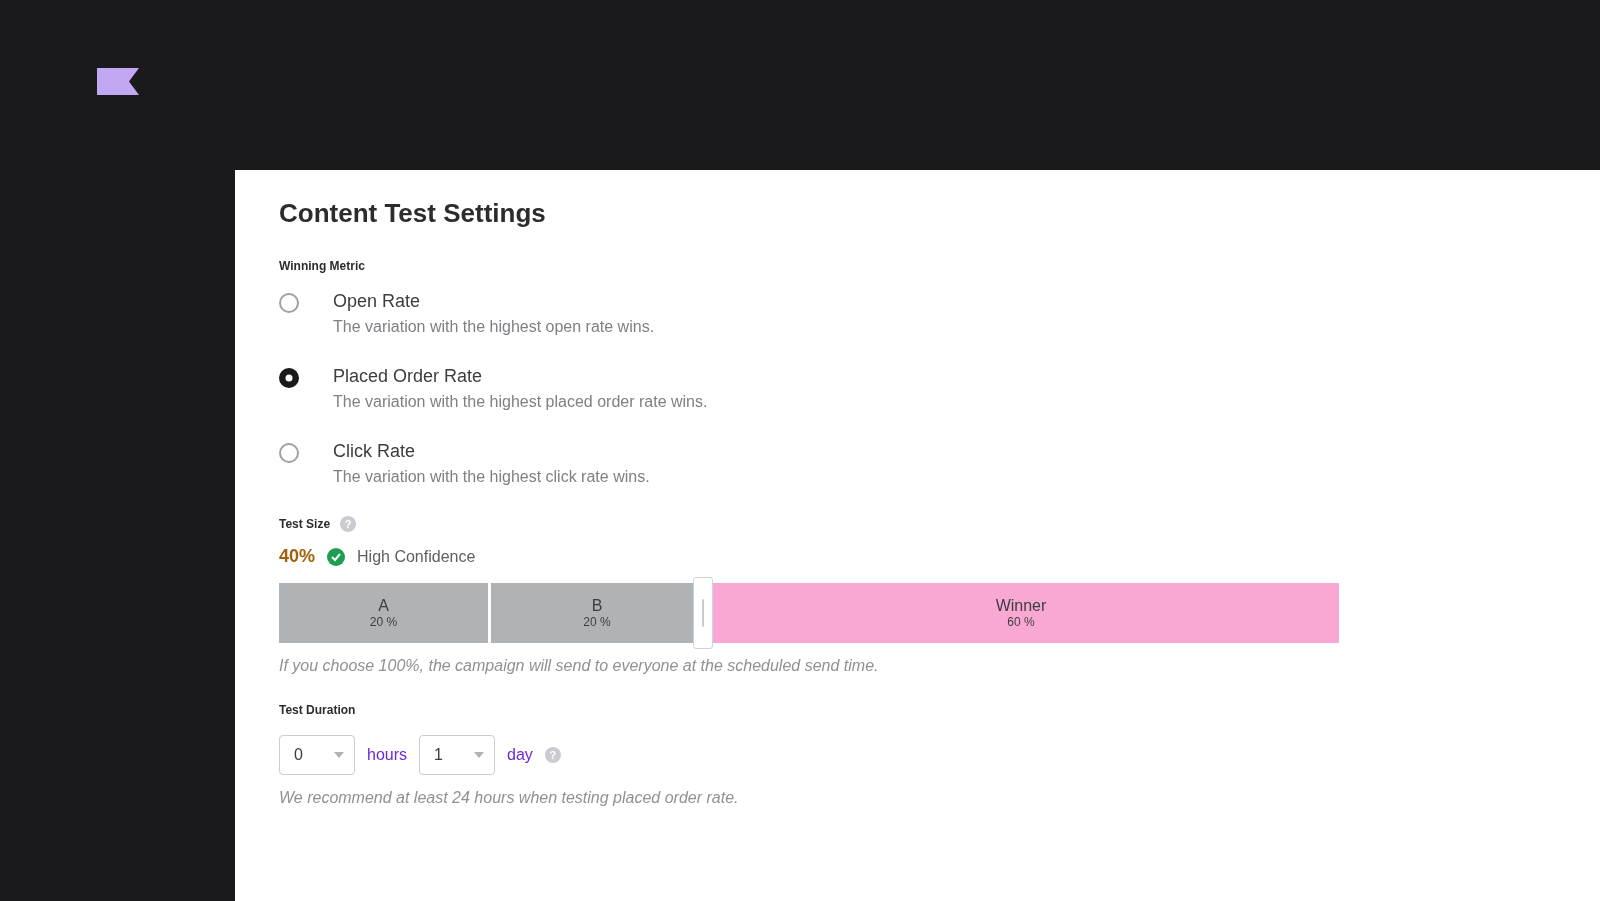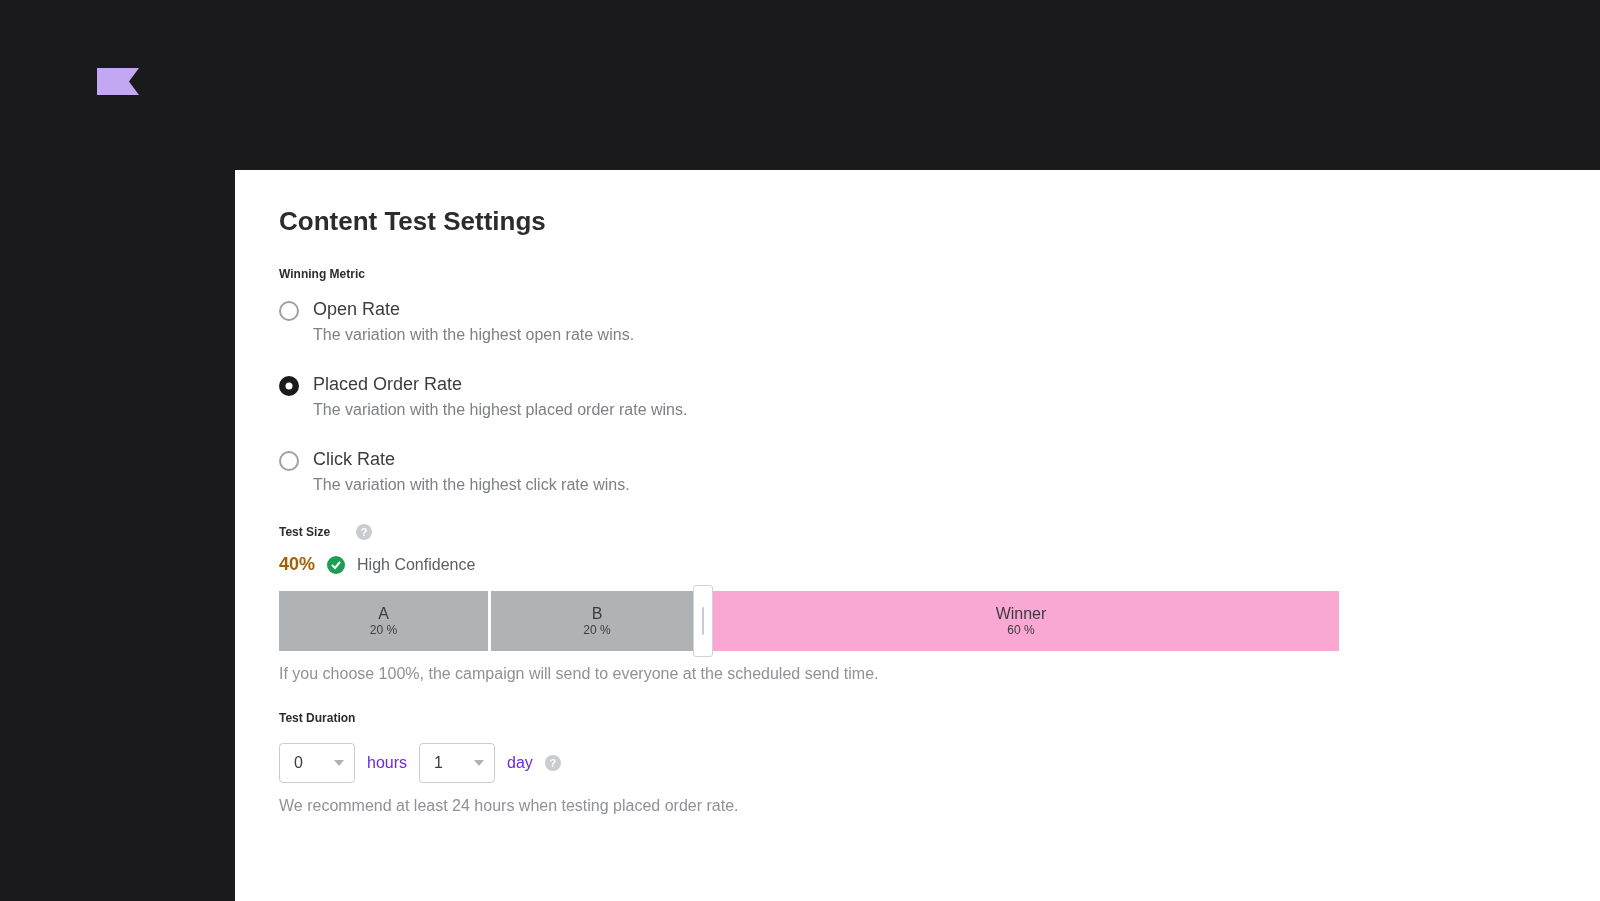--- a/index.html
+++ b/index.html
@@ -31,21 +31,21 @@
   font-weight: 400;
   white-space: nowrap;
 }
 .panel {
   position: absolute;
   top: 170px;
   left: 235px;
   right: 0;
   bottom: 0;
   background: #ffffff;
-  padding: 36px 44px;
+  padding: 28px 44px;
   overflow: hidden;
 }
 .panel h1 {
   font-size: 26px;
   font-weight: 600;
   color: #2b2c2e;
   margin-bottom: 30px;
 }
 .section-label {
   font-size: 12px;
@@ -81,34 +81,34 @@
 }
 .radio-circle.selected::after {
   content: "";
   position: absolute;
   top: 50%; left: 50%;
   transform: translate(-50%, -50%);
   width: 7px; height: 7px;
   background: #fff;
   border-radius: 50%;
 }
-.radio-text { display: flex; flex-direction: column; gap: 6px; }
+.radio-text { display: flex; flex-direction: column; gap: 6px; margin-left: 20px; }
 .radio-label {
   font-size: 18px;
   color: #3c3d3f;
   font-weight: 400;
 }
 .radio-desc {
   font-size: 16px;
   color: #7d8085;
 }
 .test-size-header {
   display: flex;
   align-items: center;
-  gap: 26px;
+  gap: 10px;
   margin-top: 22px;
   margin-bottom: 14px;
 }
 .help-icon {
   width: 16px; height: 16px;
   border-radius: 50%;
   background: #c9ccd0;
   color: #fff;
   display: inline-flex;
   align-items: center;
@@ -177,20 +177,21 @@
 .slider-handle .grip {
   width: 2px;
   height: 28px;
   background: #c9ccd0;
   border-radius: 1px;
 }
 .help-text {
   font-size: 16px;
   color: #8e9196;
   margin-bottom: 28px;
+  font-style: italic;
 }
 .duration-section .section-label { margin-bottom: 18px; }
 .duration-row {
   display: flex;
   align-items: center;
   gap: 12px;
   margin-bottom: 14px;
 }
 .select-box {
   width: 76px;

